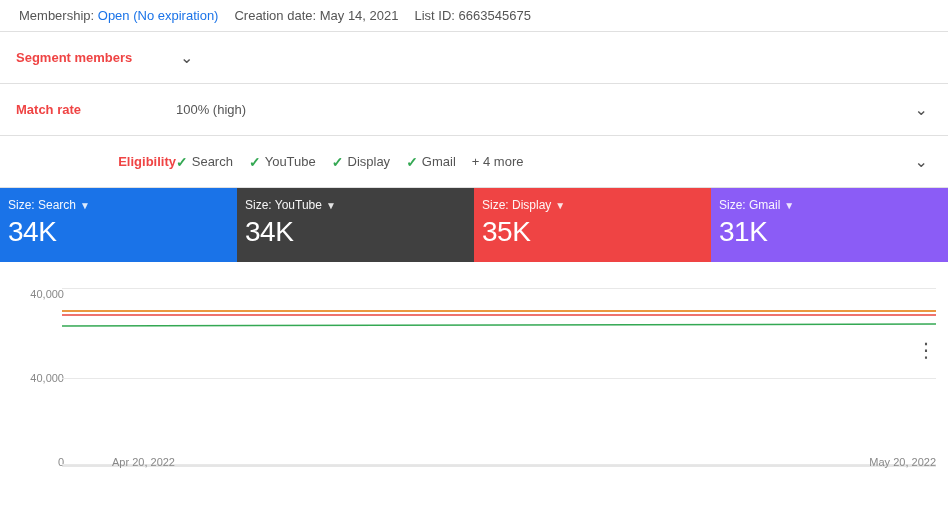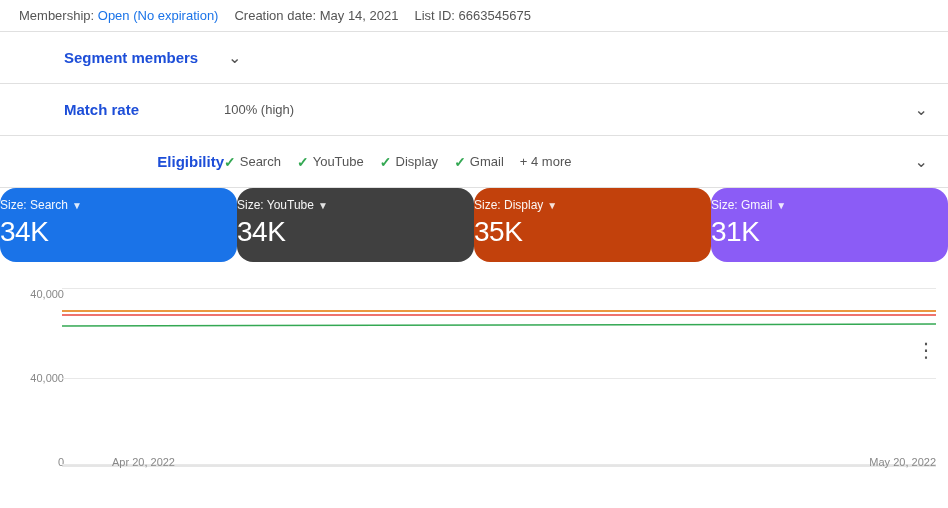--- a/index.html
+++ b/index.html
@@ -36,24 +36,23 @@
       padding: 12px 16px;
       border-bottom: 1px solid #e0e0e0;
       min-height: 44px;
     }
     .info-row:last-child {
       border-bottom: none;
       text-align: right;
     }
     .info-row-label {
       font-weight: 600;
-      font-size: 15px;
-      color: #1d4ed8;
+      font-size: 13px;
+      color: #ef4444;
       min-width: 160px;
-      margin-left: 48px;
     }
     .info-row-value {
       flex: 1;
       color: #555;
       font-size: 13px;
     }
     .info-row-chevron {
       color: #555;
       font-size: 16px;
       cursor: pointer;
@@ -84,28 +83,27 @@
     }
 
     .metric-cards {
       display: flex;
       flex-direction: row;
       width: 100%;
     }
 
     .metric-card {
       flex: 1;
-      padding: 10px 16px 14px 0;
+      padding: 10px 16px 14px 8px;
       color: #fff;
       position: relative;
-      border-radius: 16px;
     }
     .metric-card.blue { background: #1a73e8; }
     .metric-card.red { background: #404040; }
-    .metric-card.yellow { background: #c2410c; }
+    .metric-card.yellow { background: #ef4444; }
     .metric-card.green { background: #8b5cf6; }
 
     .metric-card-header {
       display: flex;
       align-items: center;
       gap: 4px;
       font-size: 12px;
       opacity: 0.95;
       margin-bottom: 4px;
     }

